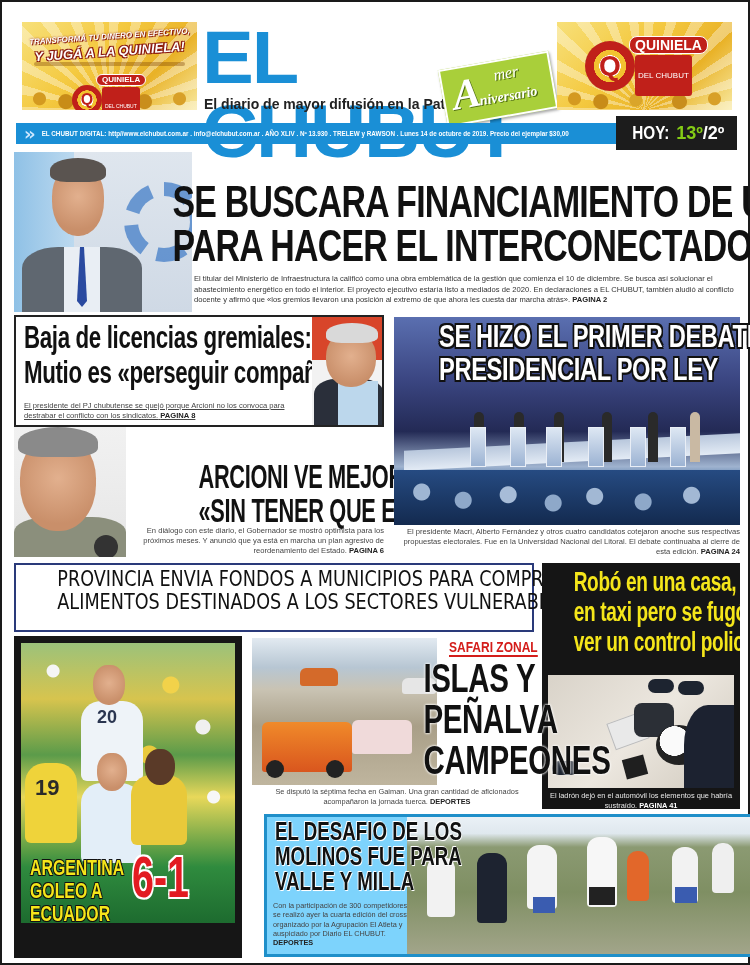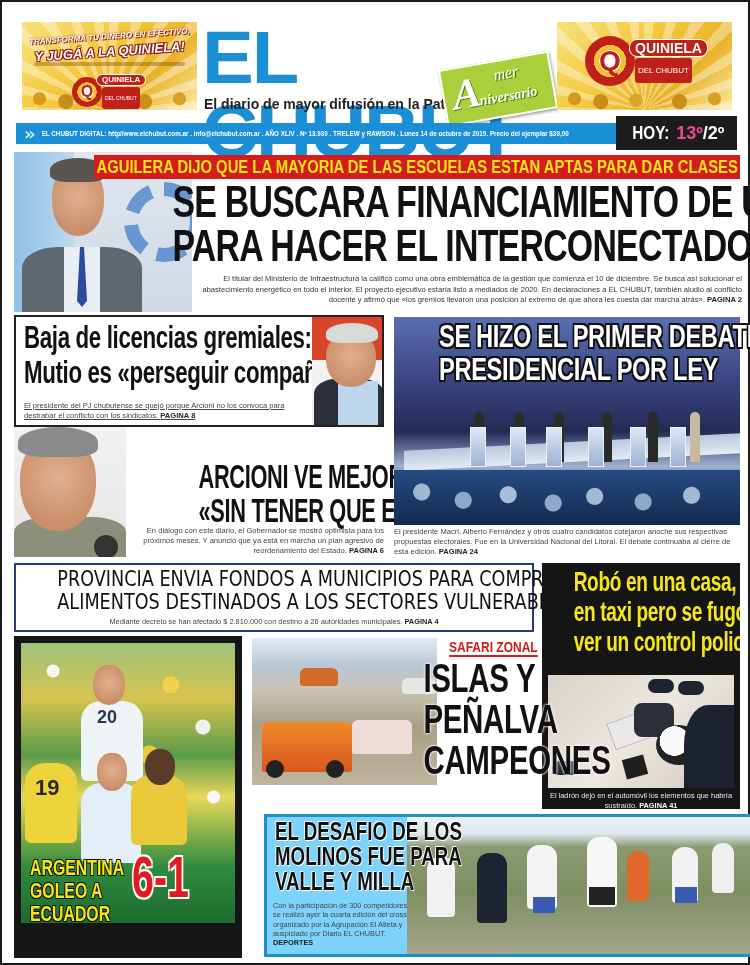--- a/index.html
+++ b/index.html
@@ -12,52 +12,52 @@
   .ad-left { left: 20px; top: 20px; width: 175px; height: 88px; }
   .ad-right { left: 555px; top: 20px; width: 175px; height: 88px; }
   .ad-rays { position: absolute; inset: 0; background: repeating-conic-gradient(from 0deg at 50% 100%, rgba(255,255,255,0.35) 0deg 6deg, rgba(255,255,255,0) 6deg 14deg); }
   .ad-coins { position: absolute; left: 0; right: 0; bottom: 0; height: 28px; background: radial-gradient(circle at 10% 60%, #d49a20 6px, transparent 7px), radial-gradient(circle at 25% 70%, #c88c18 7px, transparent 8px), radial-gradient(circle at 45% 65%, #daa52a 6px, transparent 7px), radial-gradient(circle at 70% 70%, #c98e1c 7px, transparent 8px), radial-gradient(circle at 90% 60%, #d8a028 6px, transparent 7px); }
   .ad-line1 { position: absolute; left: 6px; right: 6px; top: 10px; text-align: center; font: italic bold 8px "Liberation Sans", sans-serif; color: #fff; text-shadow: 0 0 2px #8a1a10, 1px 1px 0 #8a1a10; transform: rotate(-4deg); }
   .ad-line2 { position: absolute; left: 6px; right: 6px; top: 22px; text-align: center; font: italic bold 13px "Liberation Sans", sans-serif; color: #fff; text-shadow: 1px 1px 0 #8a1a10, -1px -1px 0 #8a1a10, 1px -1px 0 #8a1a10, -1px 1px 0 #8a1a10; transform: rotate(-4deg); }
   .ad-fine { position: absolute; left: 12px; right: 12px; top: 40px; height: 4px; background: rgba(120,60,0,0.35); border-radius: 2px; }
   .q-logo { position: absolute; display: flex; align-items: center; }
   .q-circle { border-radius: 50%; background: radial-gradient(circle, #ffffff 30%, #f2c230 31%, #f2c230 45%, #c0201a 46%, #c0201a 70%, #7a1008 71%); display: flex; align-items: center; justify-content: center; font-weight: bold; color: #c0201a; }
   .q-text { margin-left: -6px; background: #c0201a; color: #fff; font-weight: bold; border-radius: 8px; padding: 1px 5px; line-height: 1; border: 1px solid #fff; }
-  .q-sub { font-size: 5px; color: #fff; background: #c0201a; padding: 8px 3px; margin-top: 1px; border-radius: 3px; }
+  .q-sub { font-size: 5px; color: #fff; background: #c0201a; padding: 16px 3px; margin-top: 1px; border-radius: 3px; }
 
   .logo { position: absolute; left: 200px; top: 25px; width: 350px; height: 70px; }
   .logo-text { position: absolute; left: 0; top: -6px; font: bold 74px "Liberation Sans", sans-serif; color: #1a8fd6; letter-spacing: -2px; line-height: 1; transform: scaleX(1.05); transform-origin: left; }
   .tagline { position: absolute; left: 202px; top: 94px; font: bold 14px "Liberation Sans", sans-serif; color: #222; }
   .anniv { position: absolute; left: 440px; top: 58px; width: 112px; height: 58px; background: #a9cf3a; border: 2px solid #fff; transform: rotate(-10deg); box-shadow: 1px 2px 3px rgba(0,0,0,0.35); }
   .anniv-big { position: absolute; left: 8px; top: 2px; font: italic bold 42px "Liberation Serif", serif; color: #fff; text-shadow: 1px 1px 0 #4c6a10; }
   .anniv-sup { position: absolute; left: 52px; top: 4px; font: italic 16px "Liberation Serif", serif; color: #fff; text-shadow: 1px 1px 0 #4c6a10; }
   .anniv-word { position: absolute; left: 34px; top: 28px; font: italic bold 14px "Liberation Serif", serif; color: #fff; text-shadow: 1px 1px 0 #4c6a10; }
 
   .infobar { position: absolute; left: 14px; top: 121px; width: 600px; height: 21px; background: #1a8fd6; display: flex; align-items: center; }
   .info-chev { color: #cfe8ff; font: bold 18px "DejaVu Sans", sans-serif; margin: 0 6px 0 8px; line-height: 1; }
   .info-text { color: #fff; font: bold 6.3px "Liberation Sans", sans-serif; white-space: nowrap; letter-spacing: 0; }
   .weather { position: absolute; left: 614px; top: 114px; width: 121px; height: 34px; background: #1c1c1c; display: flex; align-items: center; justify-content: center; font: bold 18px "Liberation Sans", sans-serif; }
   .w-lbl { color: #ffffff; margin-right: 4px; transform: scaleX(0.85); }
-  .w-max { color: #ec4899; }
+  .w-max { color: #84cc16; }
   .w-min { color: #ffffff; }
 
   
   .lead-photo { position: absolute; left: 12px; top: 150px; width: 178px; height: 160px; background: linear-gradient(180deg, #dfe6ee 0%, #cfd9e5 100%); overflow: hidden; }
   .lead-photo .bgflag { position: absolute; left: 0; top: 0; width: 60px; height: 160px; background: linear-gradient(90deg, #8fc1e6, #bcd9ef); }
   .lead-photo .gear { position: absolute; left: 110px; top: 30px; width: 80px; height: 80px; border-radius: 50%; border: 14px dashed #3a78c6; opacity: 0.7; }
   .p-head { position: absolute; border-radius: 45% 45% 48% 48%; background: radial-gradient(circle at 50% 45%, #e2b08e 0%, #c98f6a 70%); }
   .p-hair { position: absolute; border-radius: 50% 50% 30% 30%; }
   .p-body { position: absolute; border-radius: 30% 30% 0 0; }
   .p-tie { position: absolute; background: #2a4aa0; clip-path: polygon(40% 0, 60% 0, 75% 90%, 50% 100%, 25% 90%); }
 
   .kicker-red { position: absolute; left: 92px; top: 153px; width: 646px; height: 24px; background: #d41d1a; display: flex; align-items: center; justify-content: center; }
   .kicker-red span { color: #f7e21c; font: bold 19px "Liberation Sans", sans-serif; transform: scaleX(0.78); white-space: nowrap; letter-spacing: 0; }
   .lead-head { position: absolute; left: 96px; top: 178px; width: 648px; text-align: center; font: bold 44px "Liberation Sans", sans-serif; line-height: 44px; color: #111; transform: scaleX(0.77); transform-origin: center top; white-space: nowrap; letter-spacing: -1px; }
   .lead-head div { display: block; }
-  .lead-body { position: absolute; left: 192px; top: 272px; width: 548px; text-align: right; font: 7.6px "Liberation Sans", sans-serif; color: #333; line-height: 10.5px; }
+  .lead-body { position: absolute; left: 192px; top: 272px; width: 548px; text-align: left; font: 7.6px "Liberation Sans", sans-serif; color: #333; line-height: 10.5px; }
   .pg { font-weight: bold; color: #222; }
 
   
   .mutio { position: absolute; left: 12px; top: 313px; width: 370px; height: 112px; border: 2px solid #222; background: #fff; overflow: hidden; }
   .mutio-head { position: absolute; left: 8px; top: 3px; font: bold 31px "Liberation Sans", sans-serif; line-height: 35px; color: #111; transform: scaleX(0.72); transform-origin: left top; white-space: nowrap; letter-spacing: -0.5px; }
   .mutio-body { position: absolute; left: 8px; top: 84px; width: 290px; font: 7.6px "Liberation Sans", sans-serif; color: #444; line-height: 10px; text-decoration: underline; }
   .mutio-photo { position: absolute; right: 0; top: 0; width: 70px; height: 108px; background: linear-gradient(180deg, #d8452a 0 40%, #f2f2f2 40%); }
 
   
   .arc-photo { position: absolute; left: 12px; top: 425px; width: 112px; height: 130px; background: linear-gradient(180deg, #f1f1f1, #e6e6e6); overflow: hidden; }
@@ -67,21 +67,21 @@
   .arc-head { position: absolute; left: 100px; top: 458px; width: 284px; text-align: right; font: bold 33px "Liberation Sans", sans-serif; line-height: 34px; color: #111; transform: scaleX(0.66); transform-origin: right top; white-space: nowrap; letter-spacing: -0.5px; }
   .arc-body { position: absolute; left: 126px; top: 524px; width: 256px; text-align: right; font: 7.6px "Liberation Sans", sans-serif; color: #444; line-height: 10px; }
 
   
   .debate { position: absolute; left: 392px; top: 315px; width: 346px; height: 208px; overflow: hidden; background: linear-gradient(180deg, #5a6fb0 0%, #3b4682 30%, #232a55 55%, #9fb3cf 72%, #2f5f9c 80%, #1c3a6c 100%); }
   .debate .stage { position: absolute; left: 10px; top: 125px; width: 336px; height: 20px; background: linear-gradient(180deg, #b8c7dc, #e3ebf5); transform: skewY(-3deg); }
   .debate .pod { position: absolute; top: 110px; width: 16px; height: 40px; background: linear-gradient(180deg, #dde7f3, #9cb3d3); border: 1px solid #e9eef6; }
   .debate .cand { position: absolute; top: 95px; width: 10px; height: 50px; background: #2a2a2a; border-radius: 5px 5px 0 0; }
   .debate .crowd { position: absolute; left: 0; bottom: 0; width: 100%; height: 55px; background: radial-gradient(circle at 8% 40%, #9fb6d3 8px, transparent 9px), radial-gradient(circle at 20% 55%, #8ea8c9 8px, transparent 9px), radial-gradient(circle at 33% 45%, #a7bcd8 8px, transparent 9px), radial-gradient(circle at 46% 60%, #8ea8c9 8px, transparent 9px), radial-gradient(circle at 58% 48%, #a2b8d4 8px, transparent 9px), radial-gradient(circle at 72% 58%, #8ea8c9 8px, transparent 9px), radial-gradient(circle at 86% 46%, #a2b8d4 8px, transparent 9px), linear-gradient(180deg, #264b82, #132a4f); }
   .debate-head { position: absolute; left: 392px; top: 318px; width: 346px; text-align: center; font: bold 32px "Liberation Sans", sans-serif; line-height: 33px; color: #fff; transform: scaleX(0.74); transform-origin: center top; white-space: nowrap; text-shadow: 2px 2px 0 #111, -2px -2px 0 #111, 2px -2px 0 #111, -2px 2px 0 #111, 0 2px 0 #111, 0 -2px 0 #111, 2px 0 0 #111, -2px 0 0 #111; letter-spacing: -0.5px; }
-  .debate-body { position: absolute; left: 392px; top: 525px; width: 346px; text-align: left; font: 7.6px "Liberation Sans", sans-serif; color: #444; line-height: 10px; }
+  .debate-body { position: absolute; left: 392px; top: 525px; width: 346px; text-align: right; font: 7.6px "Liberation Sans", sans-serif; color: #444; line-height: 10px; }
 
   
   .prov { position: absolute; left: 12px; top: 561px; width: 520px; height: 69px; border: 2px solid #2a3a7a; background: #fff; }
   .prov-head { position: absolute; left: 0; top: 3px; width: 100%; text-align: center; font: 21px "DejaVu Sans", sans-serif; line-height: 23px; color: #111; transform: scaleX(0.84); transform-origin: center top; white-space: nowrap; }
   .prov-body { position: absolute; left: 0; top: 52px; width: 100%; text-align: center; font: 7.4px "Liberation Sans", sans-serif; color: #444; }
 
   
   .robo { position: absolute; left: 540px; top: 561px; width: 198px; height: 246px; background: #151515; overflow: hidden; }
   .robo-head { position: absolute; left: 0; top: 4px; width: 198px; text-align: center; font: bold 28px "Liberation Sans", sans-serif; line-height: 30px; color: #f5e61a; transform: scaleX(0.68); transform-origin: center top; white-space: nowrap; letter-spacing: -0.5px; }
   .robo-photo { position: absolute; left: 6px; top: 112px; width: 186px; height: 113px; background: linear-gradient(135deg, #d9d3c9 0%, #ece7df 50%, #cfc8bc 100%); overflow: hidden; }
@@ -171,23 +171,20 @@
   </div>
 
   <div class="lead-photo">
     <div class="bgflag"></div>
     <div class="gear"></div>
     <div class="p-body" style="left:8px; top:95px; width:120px; height:70px; background:#5f6770;"></div>
     <div class="p-body" style="left:50px; top:95px; width:36px; height:70px; background:#e9eef4; border-radius:0;"></div>
     <div class="p-tie" style="left:58px; top:95px; width:20px; height:60px;"></div>
     <div class="p-head" style="left:38px; top:12px; width:52px; height:72px;"></div>
     <div class="p-hair" style="left:36px; top:6px; width:56px; height:24px; background:#5a5450;"></div>
-  </div>
-  <div class="kicker-red">
-    <span>AGUILERA DIJO QUE LA MAYORIA DE LAS ESCUELAS ESTAN APTAS PARA DAR CLASES</span>
   </div>
   <div class="lead-head">
     <div>SE BUSCARA FINANCIAMIENTO DE U$S 200 MILLONES</div>
     <div>PARA HACER EL INTERCONECTADO PROVINCIAL</div>
   </div>
   <div class="lead-body">
     <span>El titular del Ministerio de Infraestructura la calificó como una obra emblemática de la gestión que comienza el 10 de diciembre. Se busca así solucionar el abastecimiento energético en todo el interior. El proyecto ejecutivo estaría listo a mediados de 2020. En declaraciones a EL CHUBUT, también aludió al conflicto docente y afirmó que «los gremios llevaron una posición al extremo de que ahora les cuesta dar marcha atrás».</span>
     <span class="pg">PAGINA 2</span>
   </div>
 
@@ -247,24 +244,20 @@
   <div class="debate-body">
     <span>El presidente Macri, Alberto Fernández y otros cuatro candidatos cotejaron anoche sus respectivas propuestas electorales. Fue en la Universidad Nacional del Litoral. El debate continuaba al cierre de esta edición.</span>
     <span class="pg">PAGINA 24</span>
   </div>
 
   <div class="prov">
     <div class="prov-head">
       <div>PROVINCIA ENVIA FONDOS A MUNICIPIOS PARA COMPRAR</div>
       <div>ALIMENTOS DESTINADOS A LOS SECTORES VULNERABLES</div>
     </div>
-    <div class="prov-body">
-      <span>Mediante decreto se han afectado $ 2.810.000 con destino a 26 autoridades municipales.</span>
-      <span class="pg">PAGINA 4</span>
-    </div>
   </div>
 
   <div class="robo">
     <div class="robo-head">
       <div>Robó en una casa, se fue</div>
       <div>en taxi pero se fugó al</div>
       <div>ver un control policial</div>
     </div>
     <div class="robo-photo">
       <div class="laptop"></div>
@@ -310,20 +303,24 @@
     <div class="car" style="left:100px; top:82px; width:60px; height:34px; background:#f0dada;"></div>
     <div style="position:absolute; left:14px; top:122px; width:18px; height:18px; border-radius:50%; background:#222;"></div>
     <div style="position:absolute; left:74px; top:122px; width:18px; height:18px; border-radius:50%; background:#222;"></div>
   </div>
   <div class="safari-kicker">SAFARI ZONAL</div>
   <div class="safari-head">
     <div>ISLAS Y</div>
     <div>PEÑALVA</div>
     <div>CAMPEONES</div>
   </div>
+  <div class="safari-body">
+    <span>Se disputó la séptima fecha en Gaiman. Una gran cantidad de aficionados acompañaron la jornada tuerca.</span>
+    <span class="pg">DEPORTES</span>
+  </div>
 
   <div class="mol">
     <div class="mol-photo">
       <div class="runner" style="left:20px; top:40px; width:28px; height:60px; background:#f2f2f2; border-radius:12px 12px 4px 4px;"></div>
       <div class="runner" style="left:70px; top:36px; width:30px; height:70px; background:#1d2330; border-radius:12px 12px 4px 4px;"></div>
       <div class="runner" style="left:120px; top:28px; width:30px; height:64px; background:#f4f4f4; border-radius:12px 12px 4px 4px;"></div>
       <div class="runner" style="left:126px; top:80px; width:22px; height:16px; background:#3a5cb0;"></div>
       <div class="runner" style="left:180px; top:20px; width:30px; height:70px; background:#f7f7f7; border-radius:12px 12px 4px 4px;"></div>
       <div class="runner" style="left:182px; top:70px; width:26px; height:18px; background:#222;"></div>
       <div class="runner" style="left:220px; top:34px; width:22px; height:50px; background:#e2672a; border-radius:10px 10px 4px 4px;"></div>

